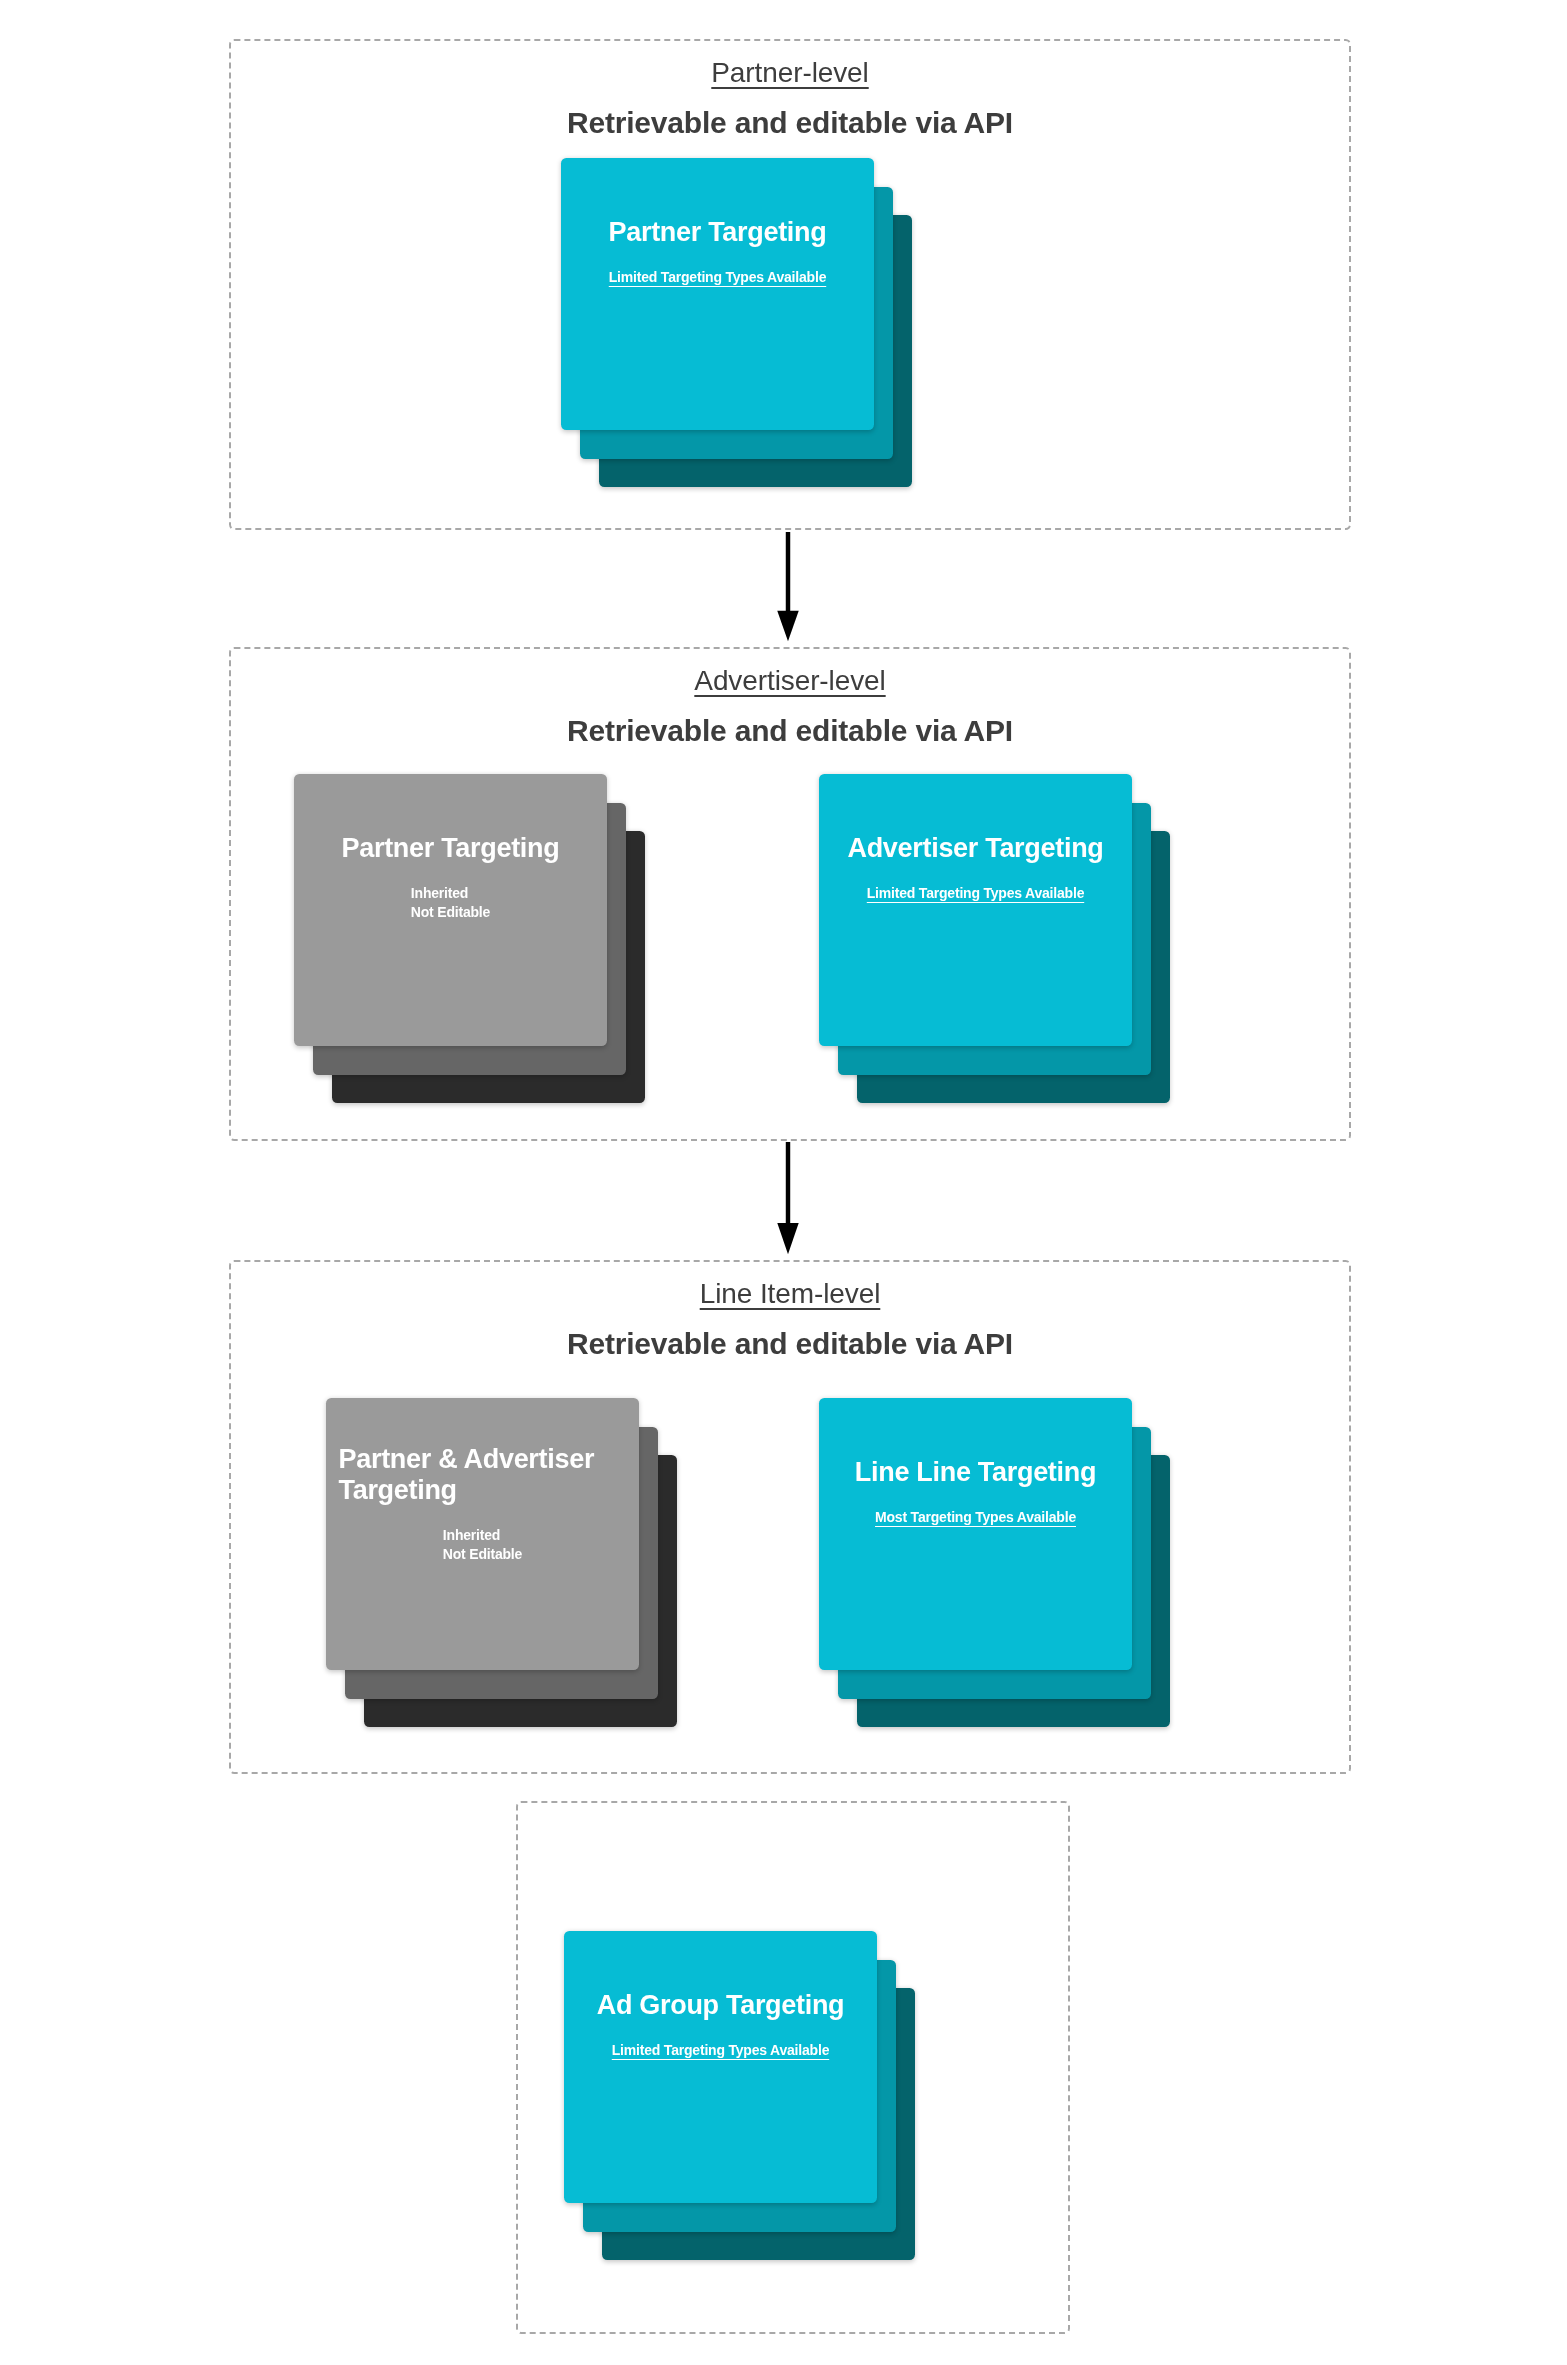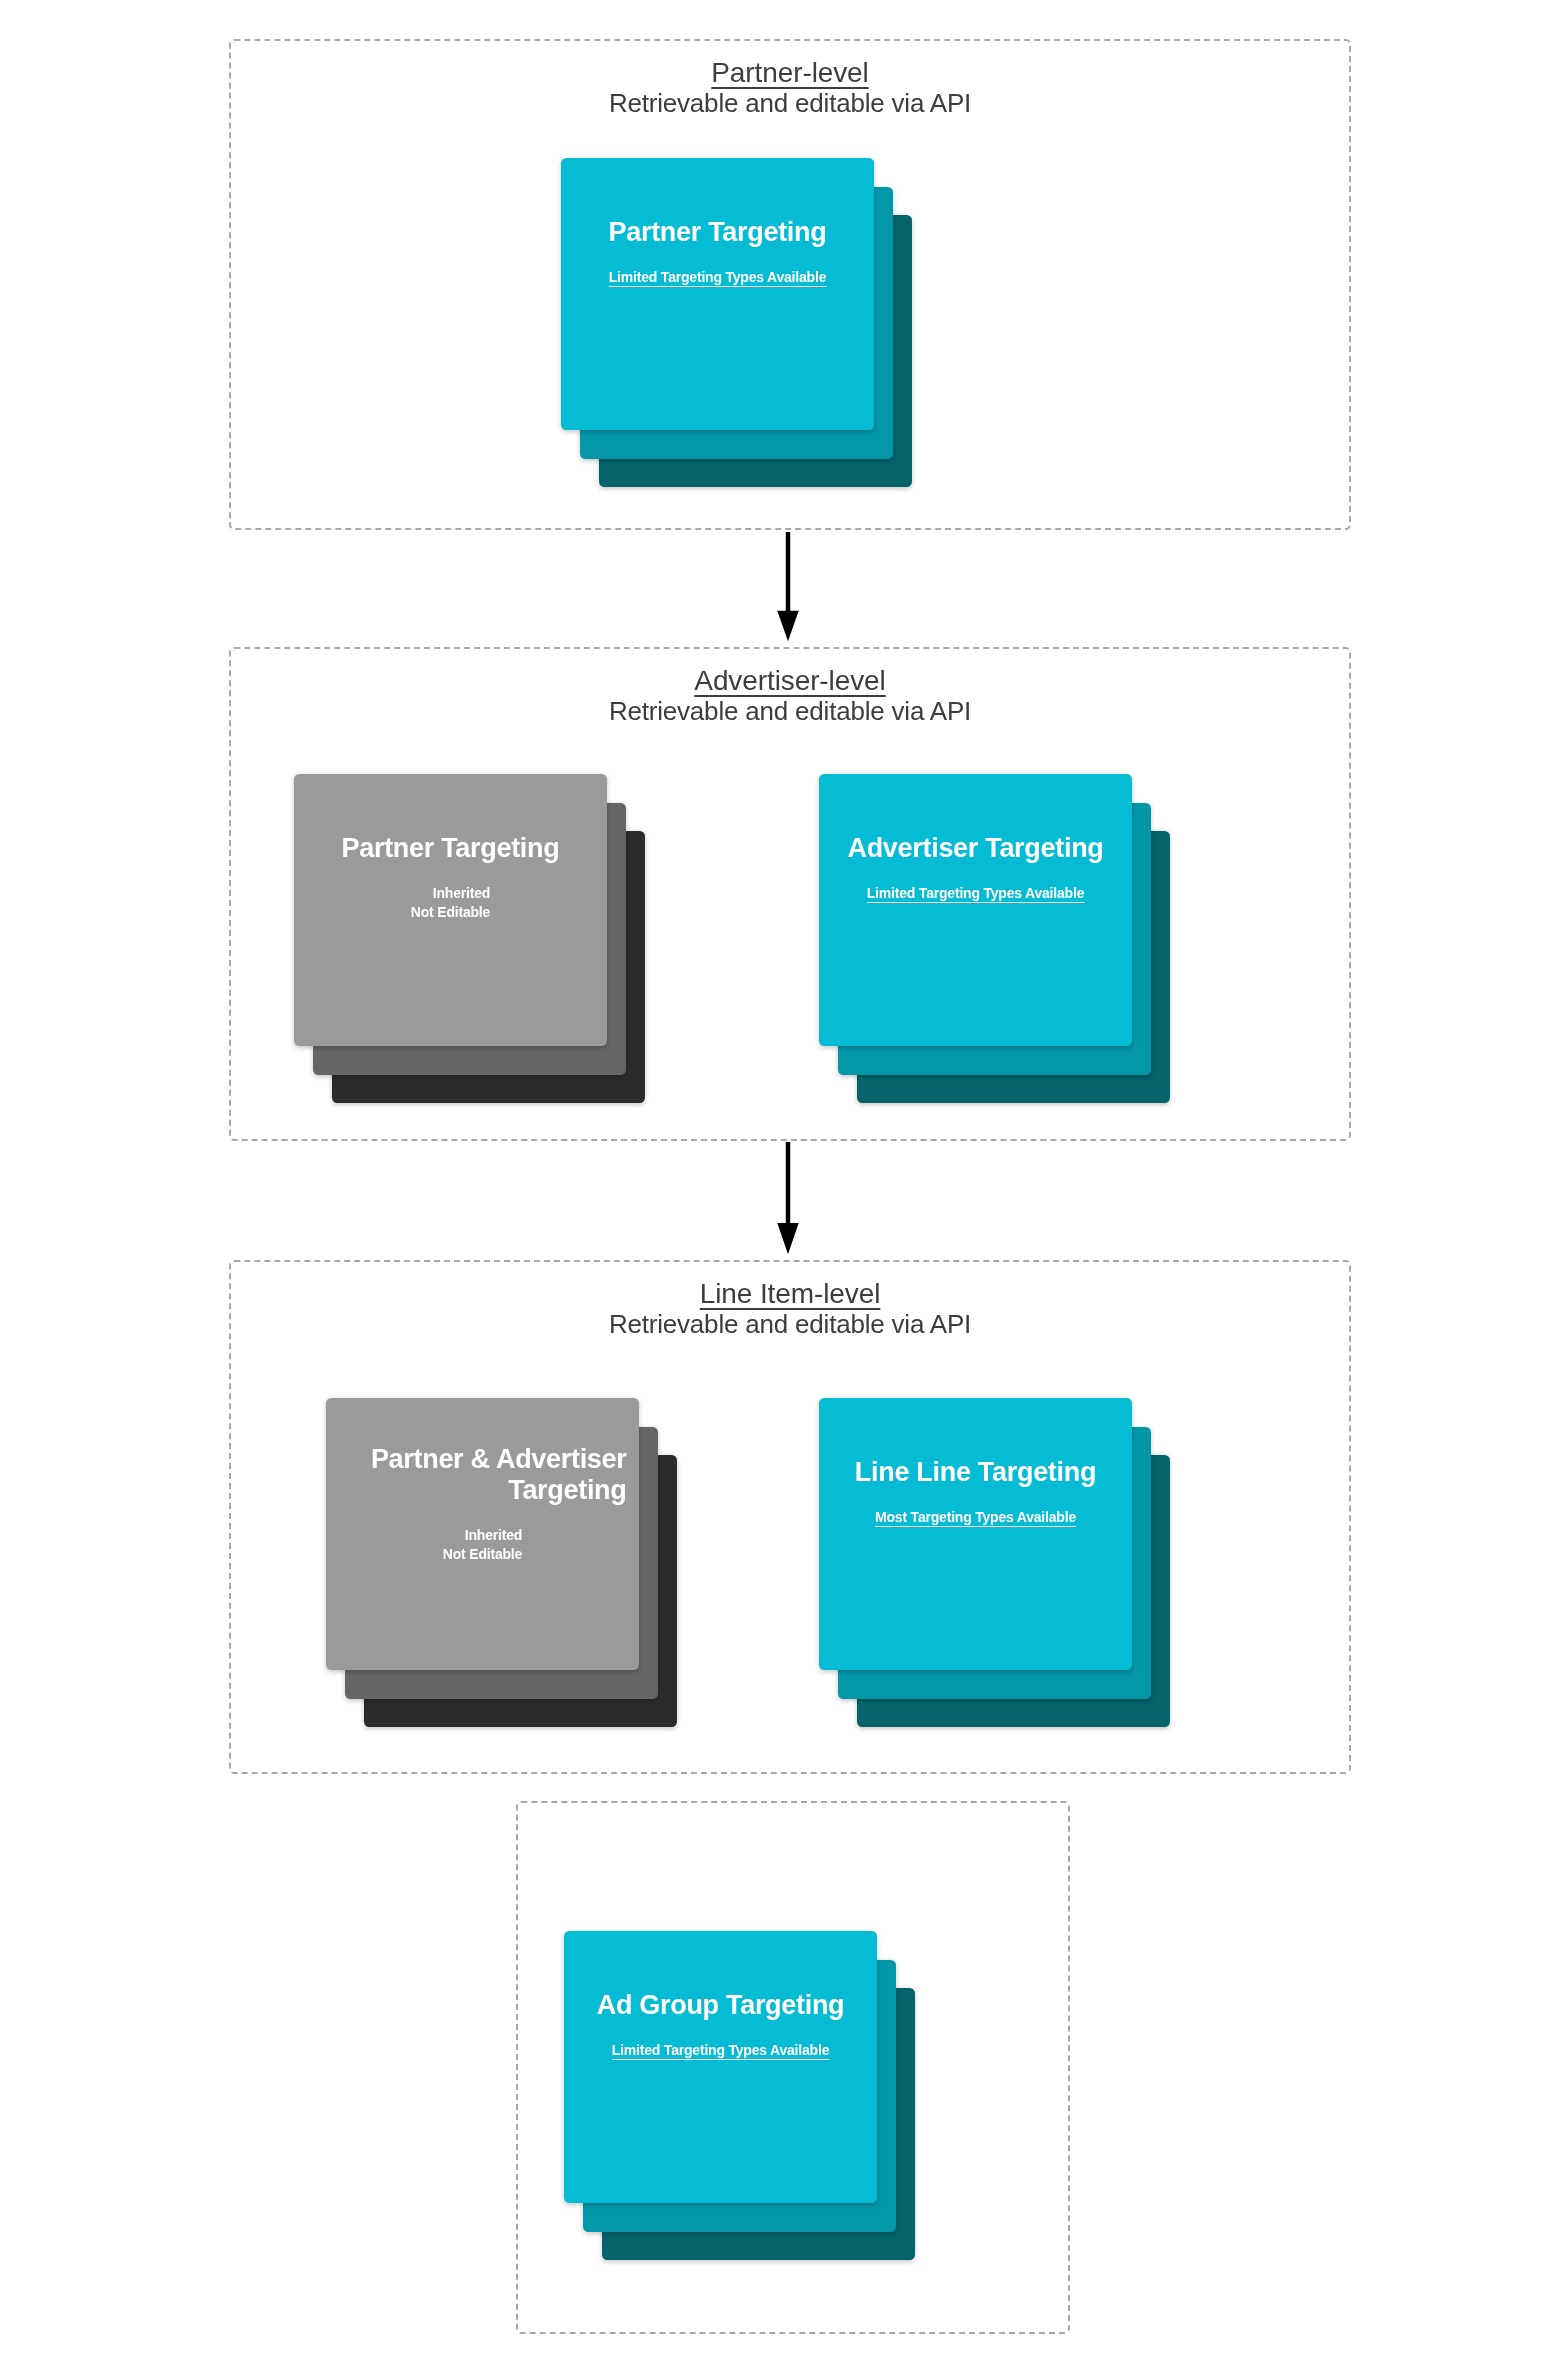--- a/index.html
+++ b/index.html
@@ -44,25 +44,25 @@
     font-size: 28px;
     font-weight: 400;
     color: #3d3d3d;
     text-decoration: underline;
     text-underline-offset: 5.4px;
     line-height: 1.12;
     letter-spacing: -0.1px;
   }
   .level-sub {
     display: block;
-    font-size: 26px;
-    font-weight: normal;
+    font-size: 30px;
+    font-weight: bold;
     color: #3d3d3d;
     line-height: 1.2;
-    margin-top: 0;
+    margin-top: 17px;
     letter-spacing: -0.2px;
   }
   .level-sub.alert {
     color: #ff2d0d;
   }
 
   
   .card-stack {
     position: absolute;
     width: 384px;
@@ -94,21 +94,21 @@
     left: 0;
     top: 0;
     width: 313px;
     height: 272px;
     display: flex;
     flex-direction: column;
     align-items: center;
     justify-content: flex-start;
     padding: 59px 12.5px 0 12.5px;
     color: #ffffff;
-    text-align: right;
+    text-align: left;
   }
   .card-title {
     font-size: 27px;
     font-weight: bold;
     line-height: 1.16;
     letter-spacing: -0.3px;
   }
   .card-note {
     margin-top: 19.6px;
     font-size: 14px;

